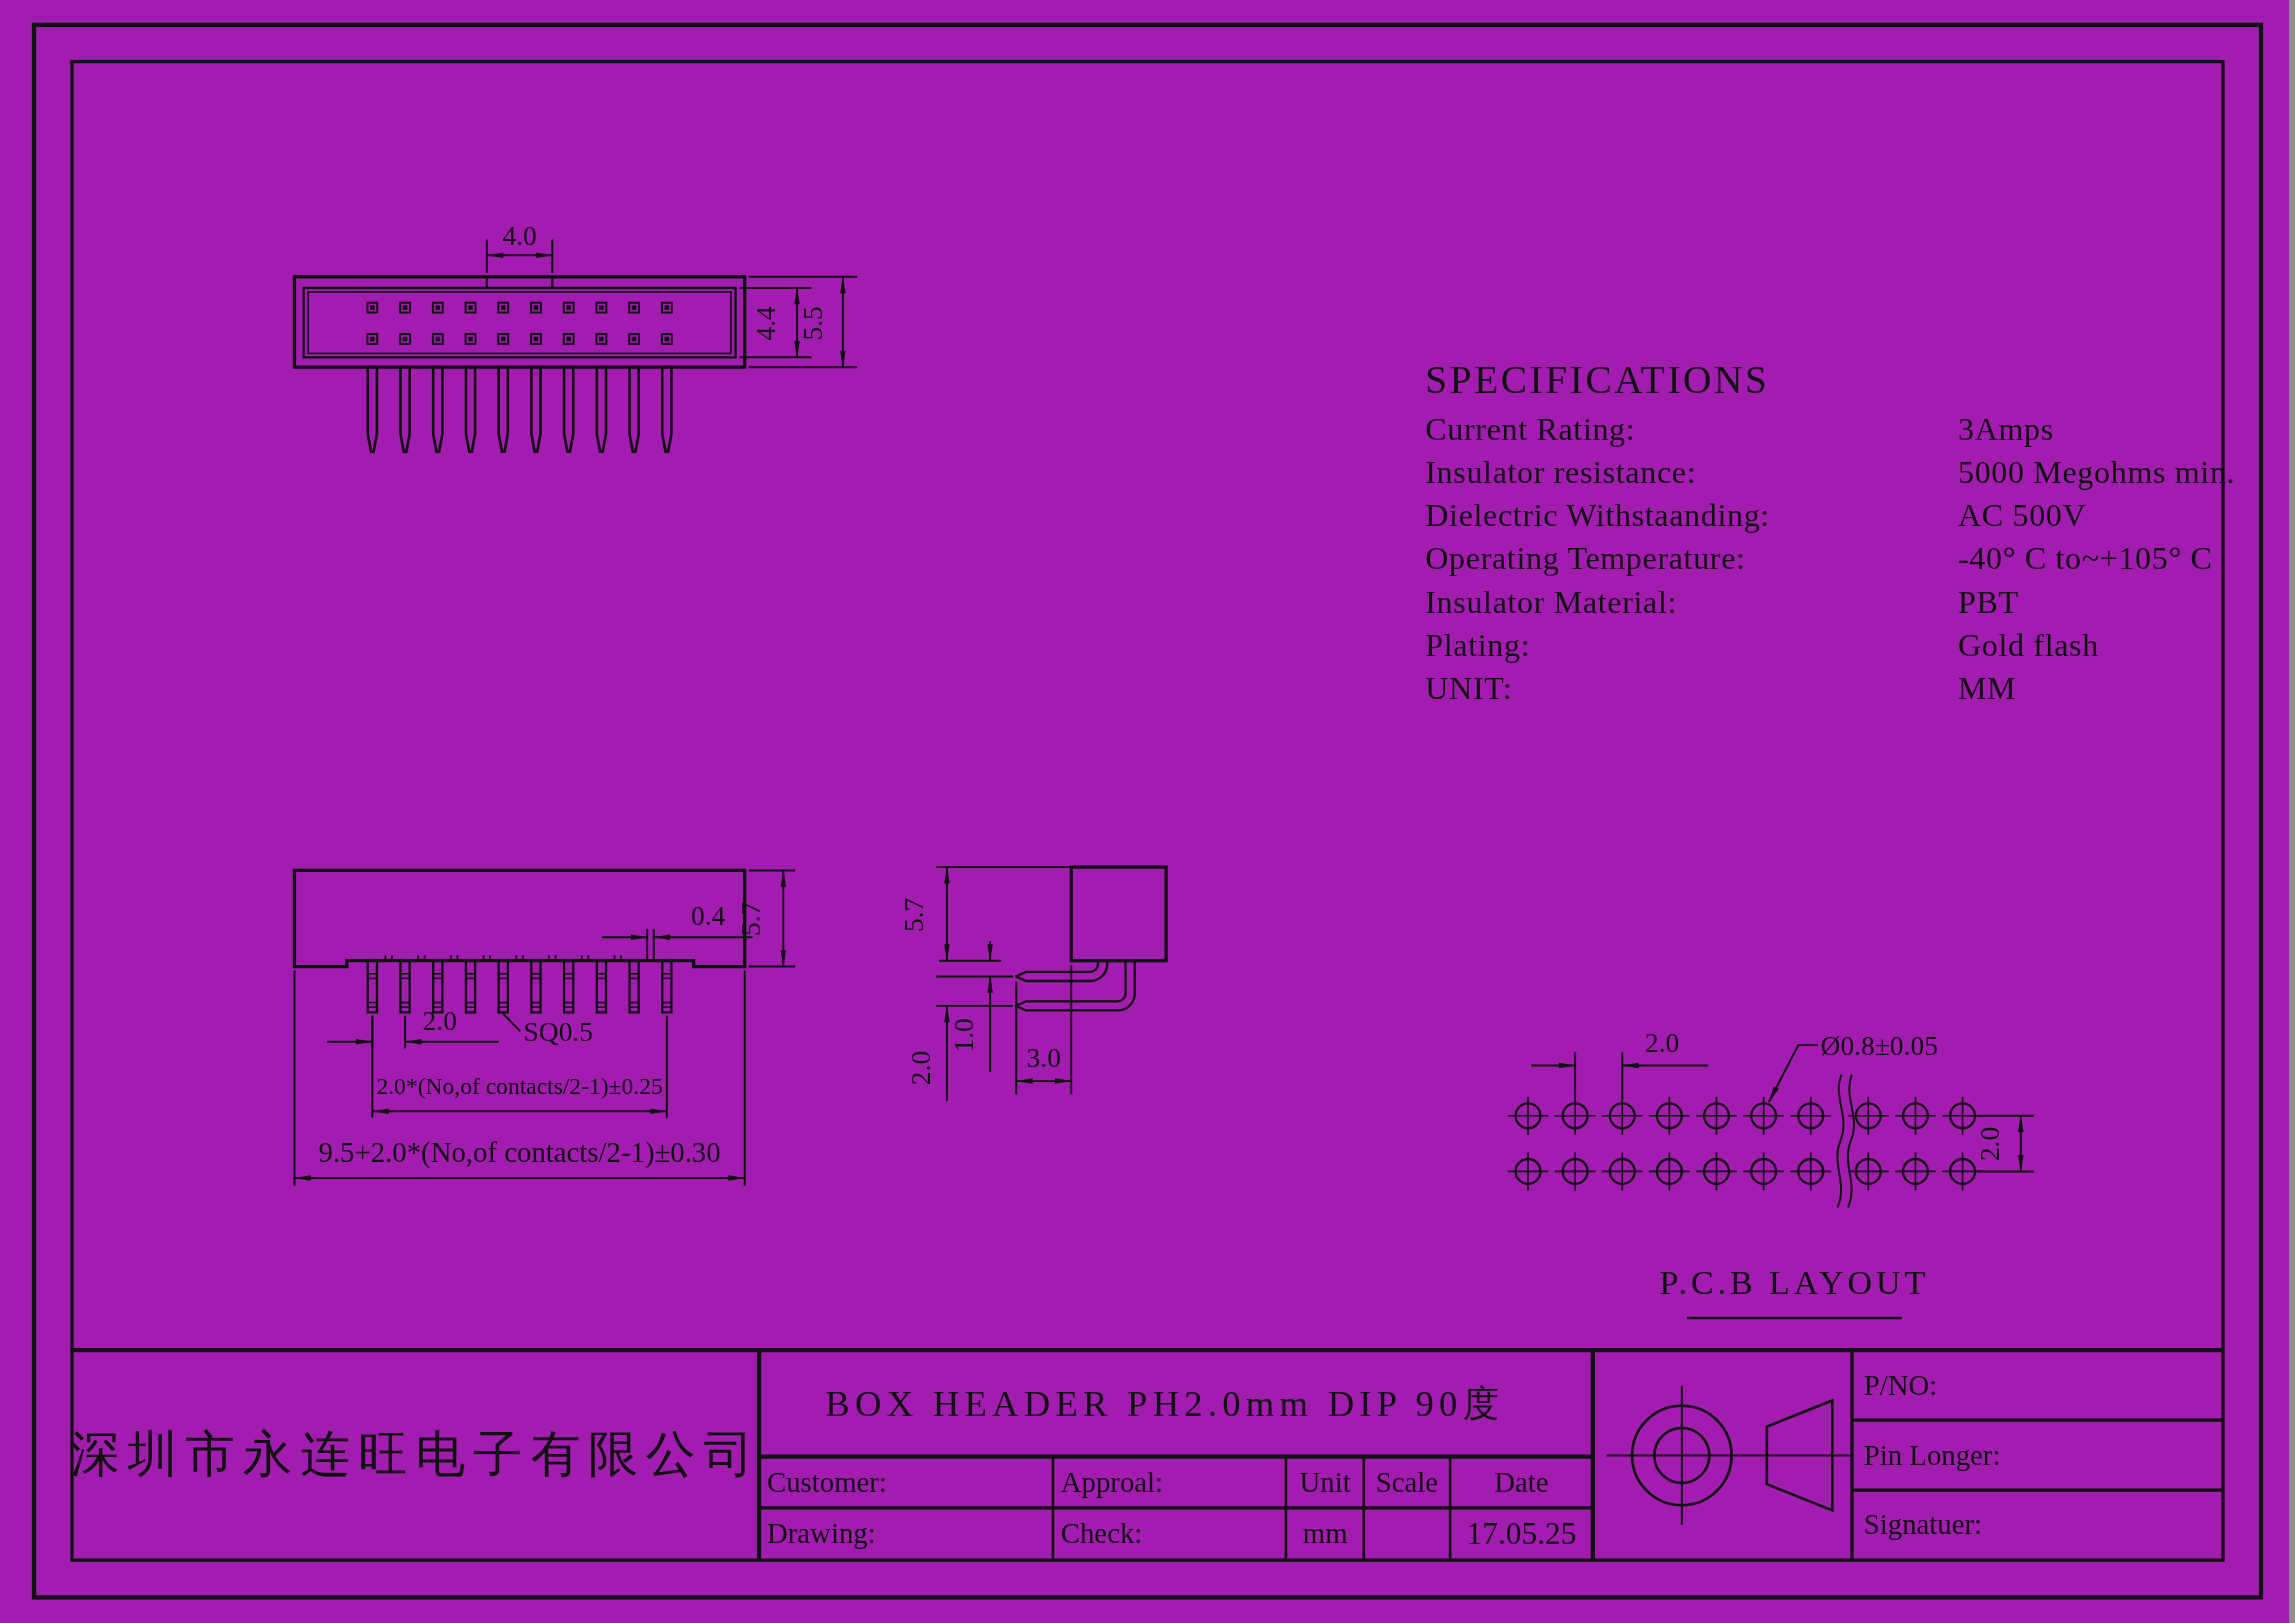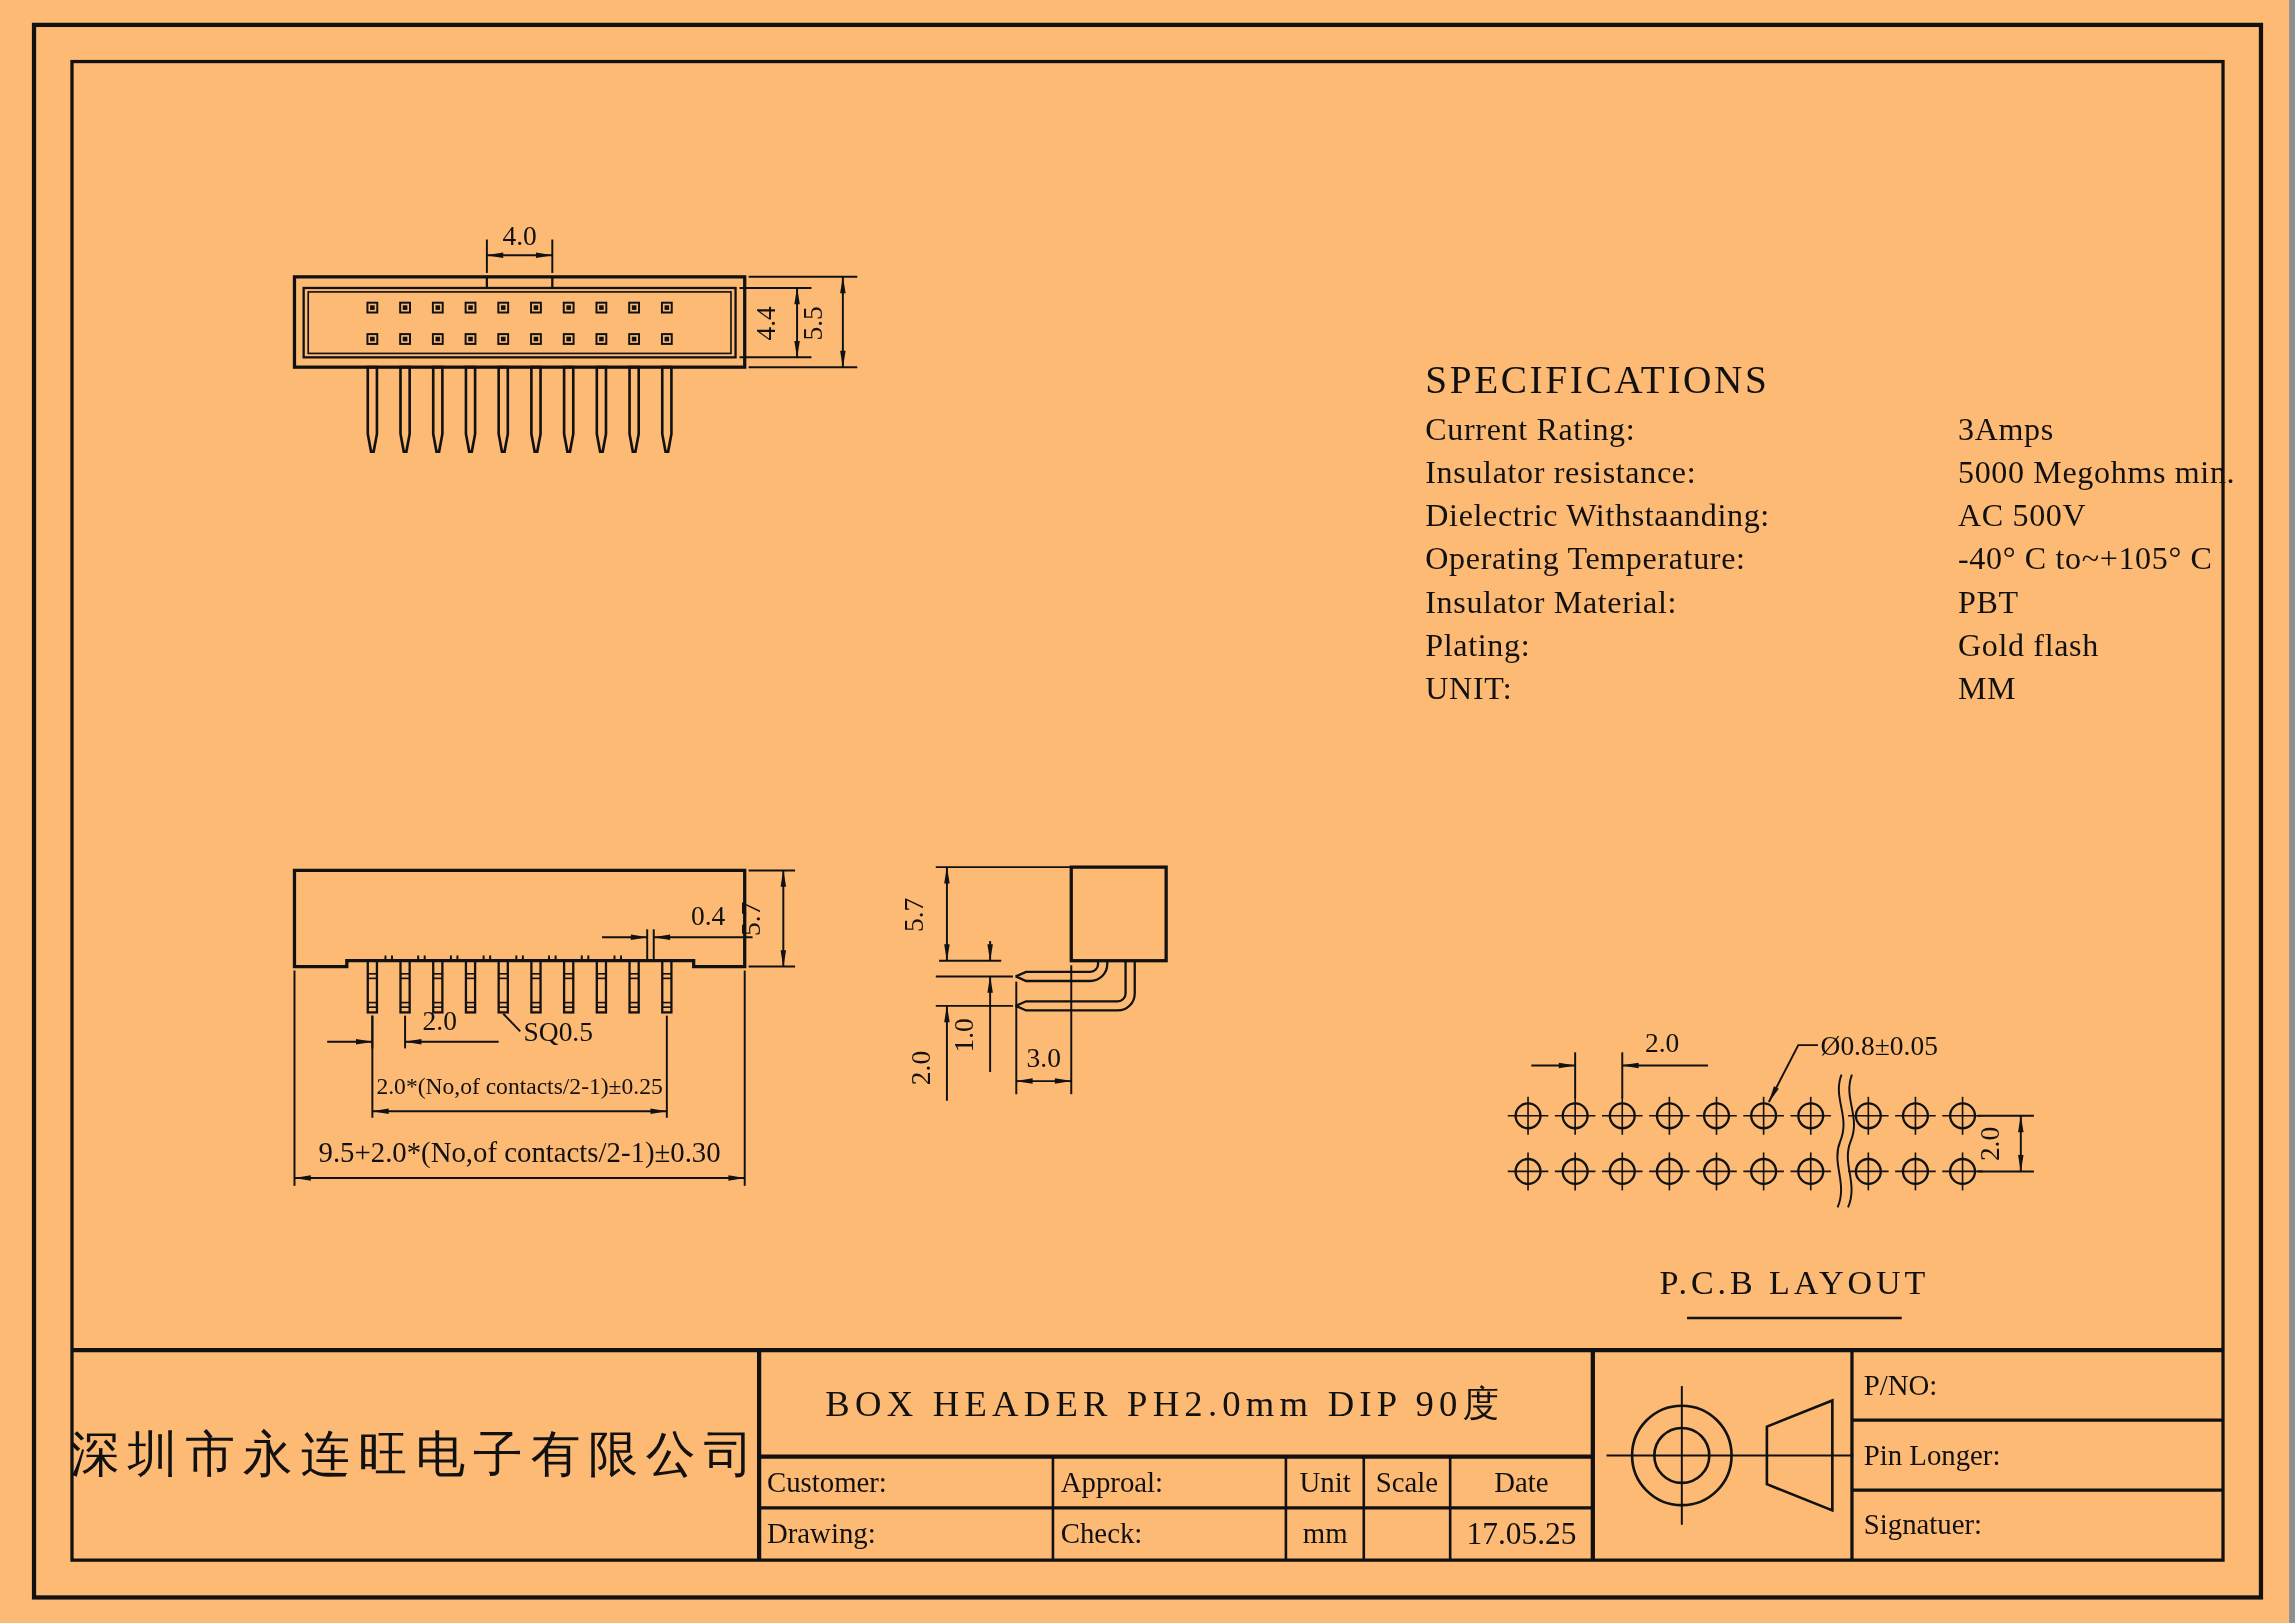--- a/index.html
+++ b/index.html
@@ -1,16 +1,16 @@
 <!DOCTYPE html>
 <html style="font-size:10.5px"><head>
 <meta charset="utf-8">
 <style>
   html,body{margin:0;padding:0;background:#ffffff;}
-  #sheet{position:relative;width:2295px;height:1623px;background:#fdba74;overflow:hidden;}
+  #sheet{position:relative;width:2295px;height:1623px;background:#a21caf;overflow:hidden;}
   svg{position:absolute;left:0;top:0;}
   
   .s2{stroke:#111;fill:none;stroke-width:2.5;}
   .s3{stroke:#111;fill:none;stroke-width:3;}
   .s35{stroke:#111;fill:none;stroke-width:3.5;}
   .s4{stroke:#111;fill:none;stroke-width:4;}
   .s5{stroke:#111;fill:none;stroke-width:5;}
   .s6{stroke:#111;fill:none;stroke-width:6.5;}
   text{font-family:"Liberation Serif","DejaVu Serif",serif;fill:#111;stroke:none;}
   .dim-t{font-size:42px;}

